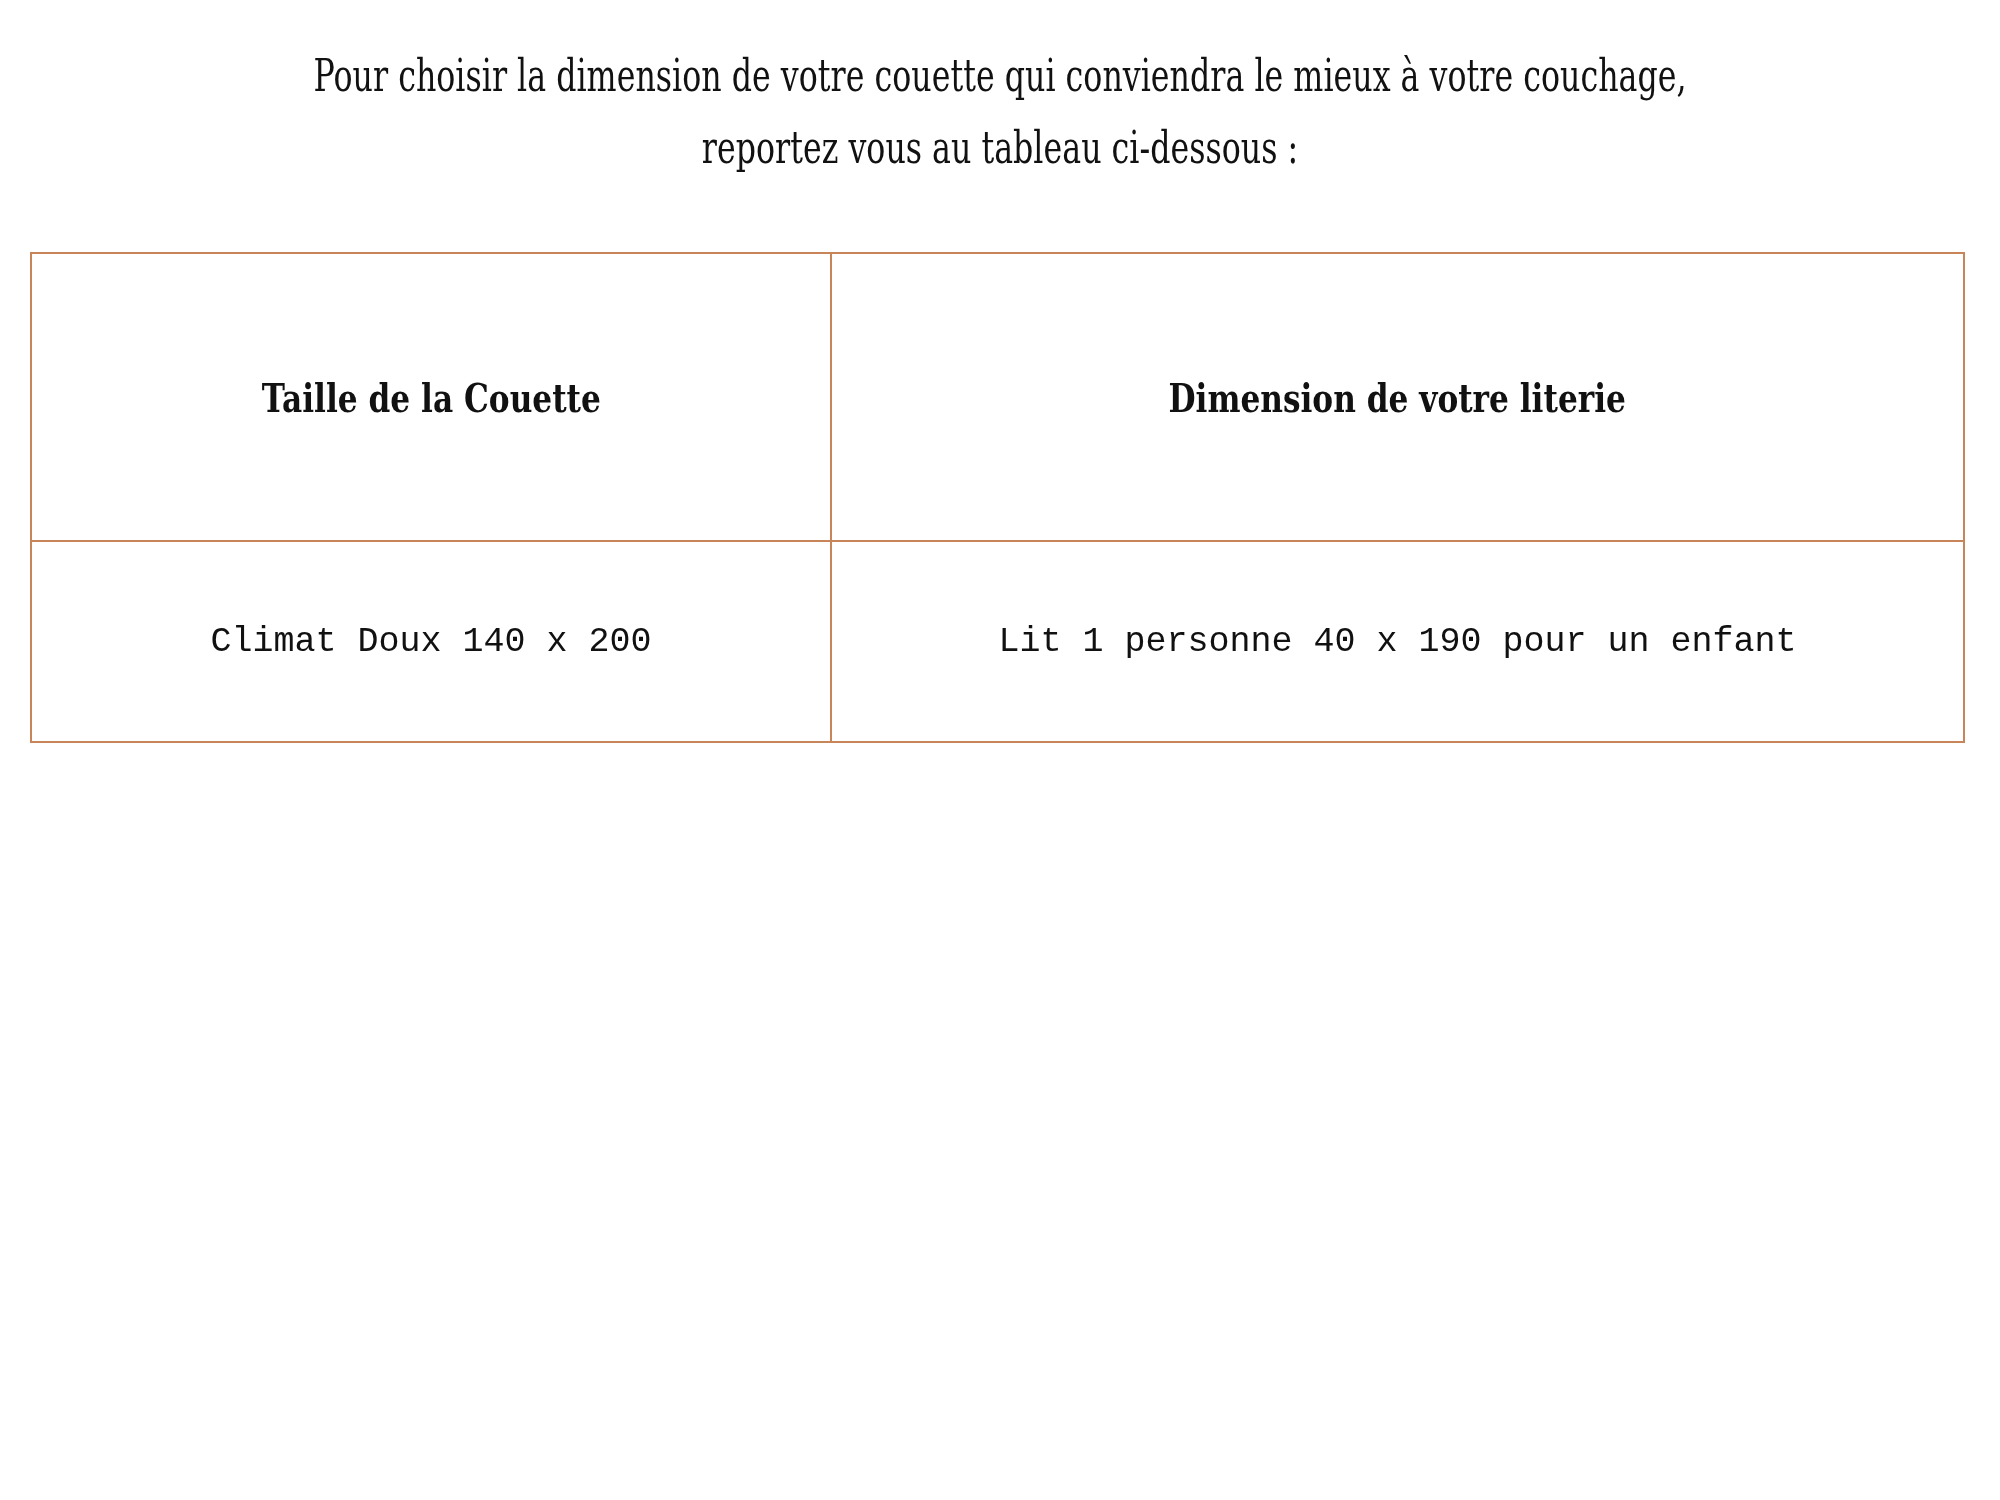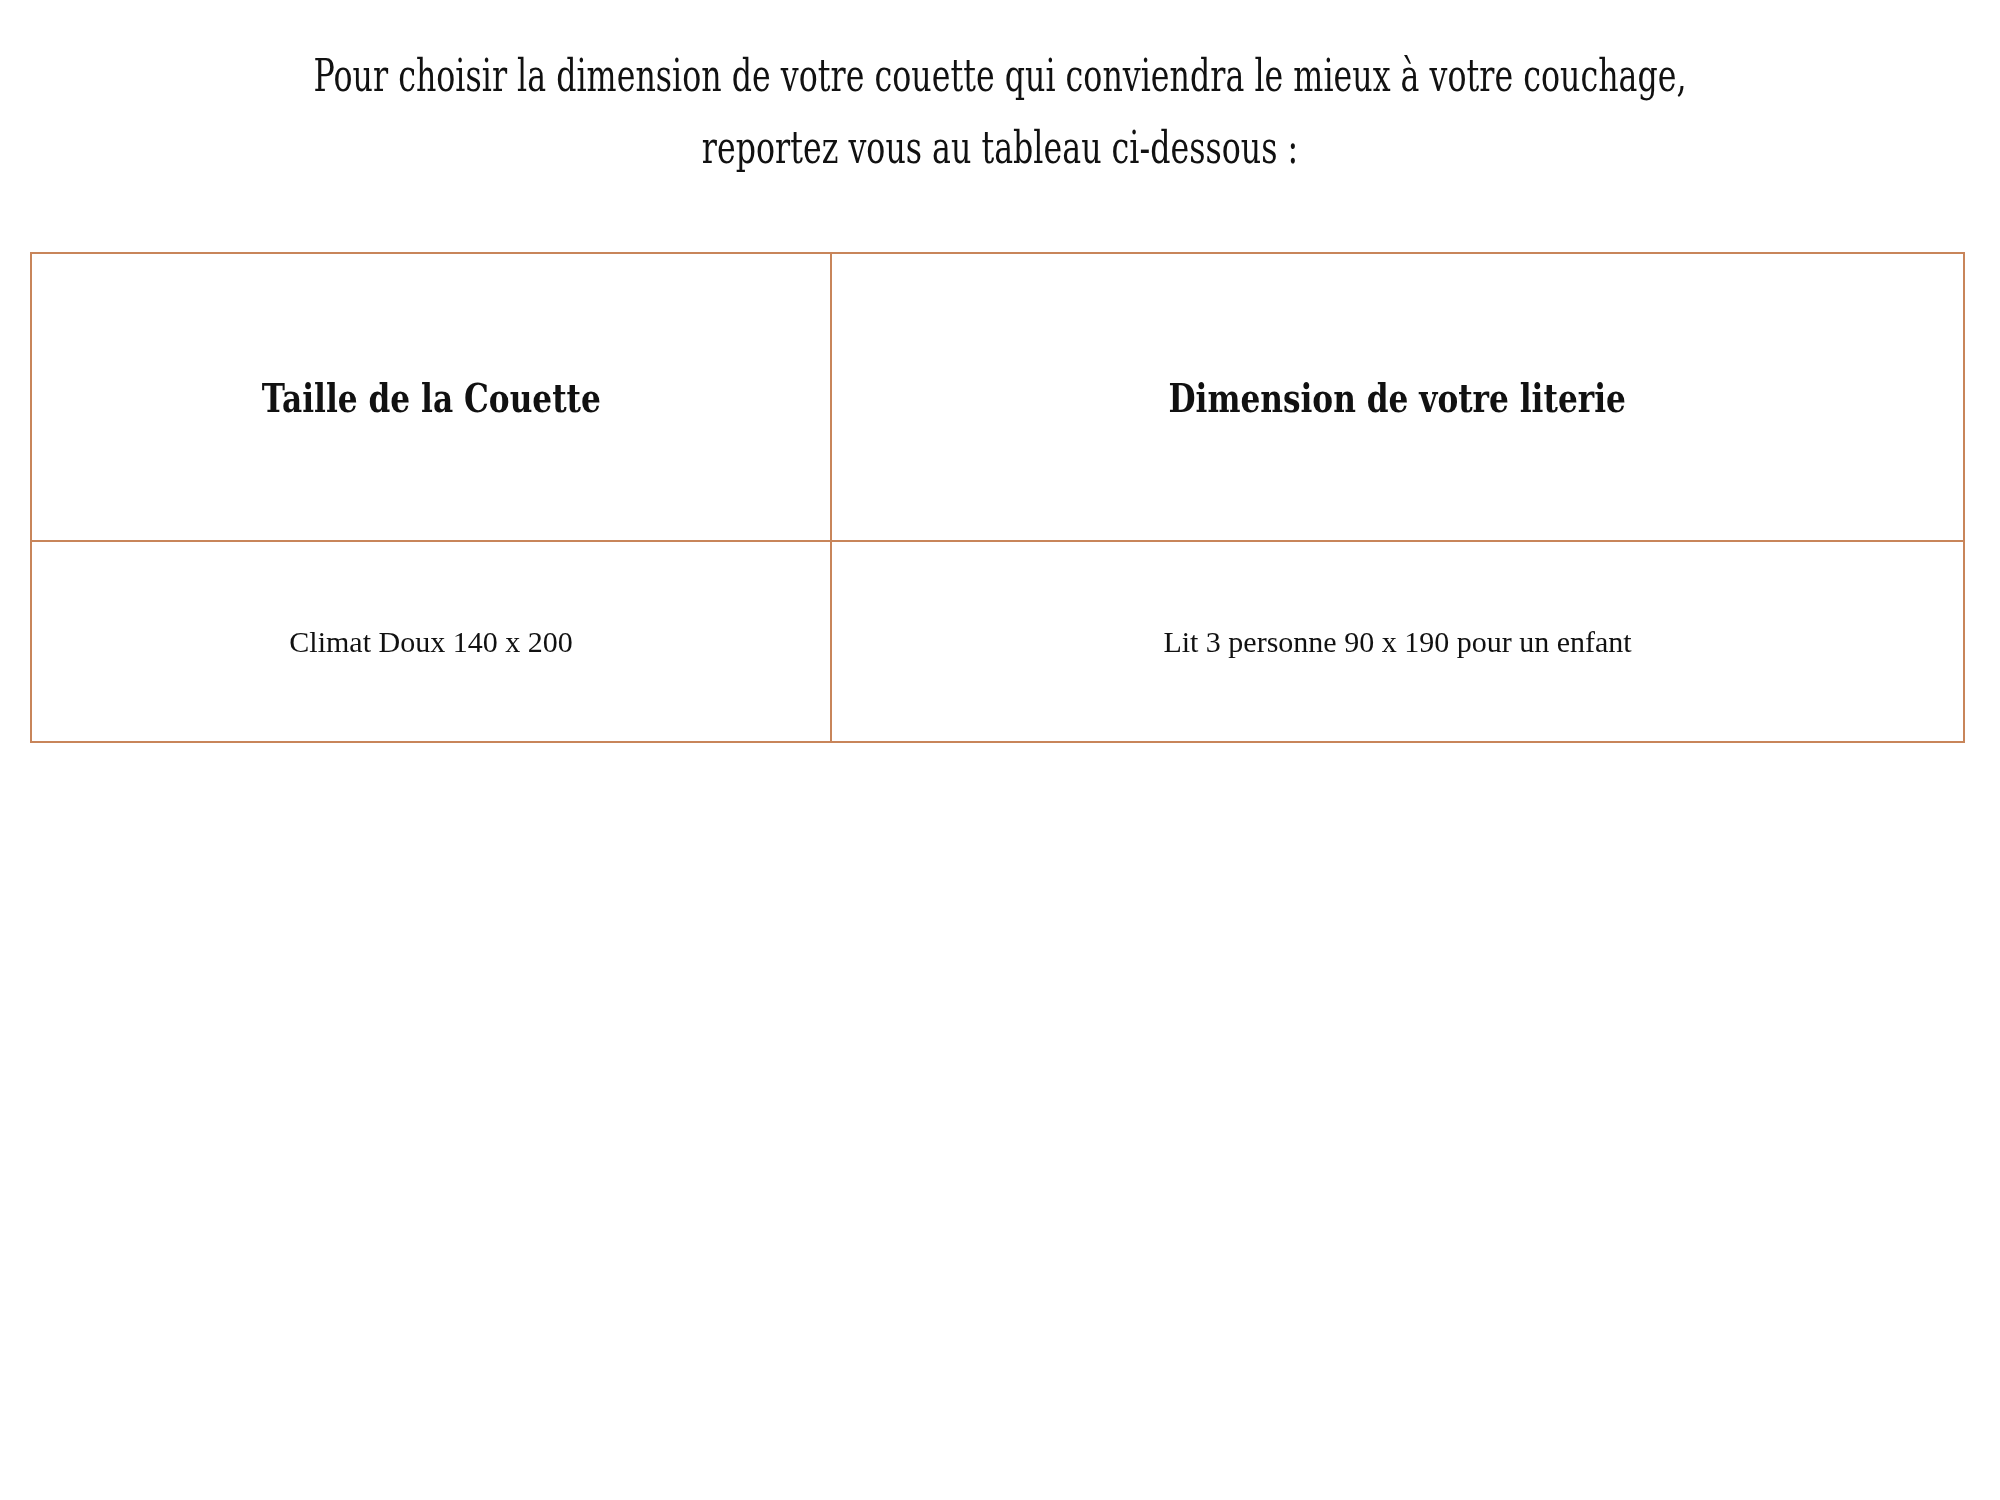--- a/index.html
+++ b/index.html
@@ -5,37 +5,37 @@
   html,body{margin:0;padding:0;background:#fff;}
   body{width:2000px;height:1500px;position:relative;overflow:hidden;}
   .intro{position:absolute;left:0;top:40px;width:2000px;text-align:center;
     font-family:"DejaVu Serif",serif;font-size:44px;line-height:72px;color:#111;
     transform:scaleX(0.72);transform-origin:center top;letter-spacing:0px;}
   .intro div{white-space:nowrap;}
   table{position:absolute;left:30px;top:252px;width:1935px;border-collapse:collapse;}
   td,th{border:2.5px solid #c8855a;text-align:center;vertical-align:middle;color:#111;}
   th{height:284px;font-family:"DejaVu Serif",serif;font-weight:bold;font-size:40px;}
   th span{display:inline-block;transform:scaleX(0.78);}
-  td{height:197px;font-family:Liberation Serif, serif;font-size:30px;line-height:50px;}
+  td{height:197px;font-family:Liberation Mono, monospace;font-size:35px;line-height:50px;}
   .c1{width:796px;}
 </style>
 </head>
 <body>
 
 <div class="intro">
   <div>Pour choisir la dimension de votre couette qui conviendra le mieux à votre couchage,</div>
   <div>reportez vous au tableau ci-dessous :</div>
 </div>
 
 <table>
   <tbody>
       <tr>
     <th class="c1"><span>Taille de la Couette</span></th>
     <th><span>Dimension de votre literie</span></th>
   </tr>
   <tr>
     <td>Climat Doux 140 x 200</td>
     <td>
-          <div>Lit 3 personne 90 x 190 pour un enfant</div>
+          <div>Lit 1 personne 40 x 190 pour un enfant</div>
         </td>
   </tr>
 </tbody>
   </table>
 
 </body></html>

